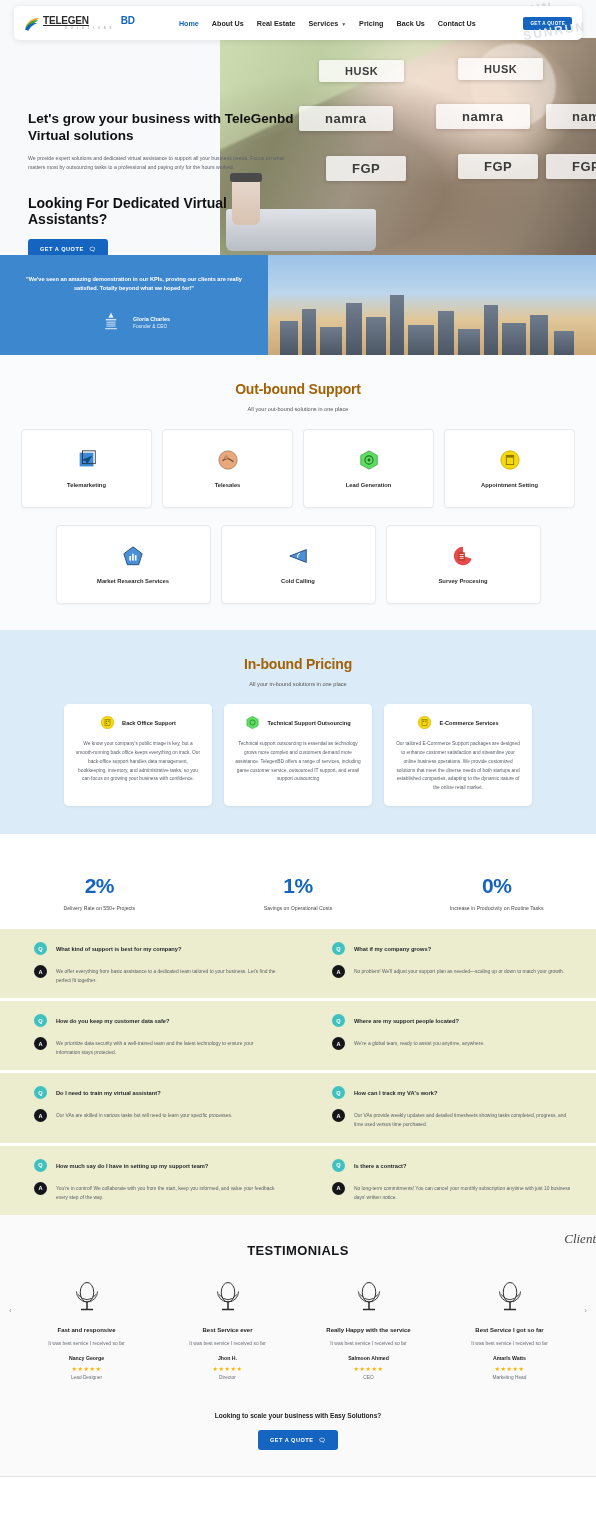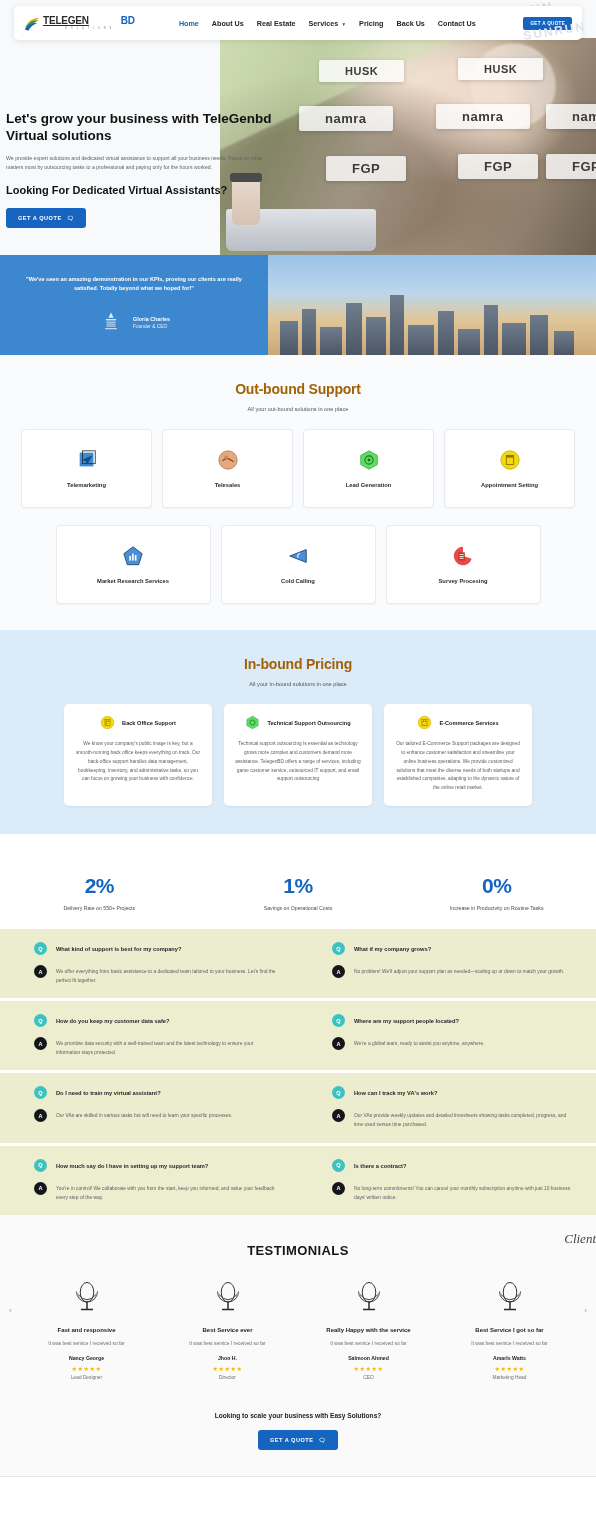--- a/index.html
+++ b/index.html
@@ -58,24 +58,24 @@
   .caret { display:inline-block; margin-left:3px; font-size:5px; vertical-align:middle; color:#555; }
   .quote-btn-sm {
     margin-left:auto; background:#1565c0; color:#fff; font-size:4.6px; font-weight:700;
     letter-spacing:.3px; padding:4px 7px; border-radius:2px; border:none; cursor:pointer; white-space:nowrap;
   }
   .sunrun { position:absolute; right:42px; top:4px; font-size:13px; font-weight:700; color:#d9dde1;
             letter-spacing:2px; transform:rotate(-9deg); z-index:1; }
   .sunrun2 { position:absolute; right:10px; top:24px; font-size:12px; font-weight:700; color:#dfe3e7;
             letter-spacing:2px; transform:rotate(-9deg); z-index:6; }
 
-  .hero-copy { position:absolute; left:6px; top:110px; width:268px; z-index:4; }
+  .hero-copy { position:absolute; left:28px; top:110px; width:268px; z-index:4; }
   .hero-h1 { font-size:13.5px; font-weight:800; line-height:1.28; color:#111; }
   .hero-p { font-size:5.2px; line-height:1.85; color:#5f6368; margin-top:9px; }
-  .hero-h2 { font-size:11px; font-weight:800; color:#111; margin-top:11px; }
+  .hero-h2 { font-size:14px; font-weight:800; color:#111; margin-top:22px; }
   .quote-btn {
     margin-top:12px; display:inline-flex; align-items:center; gap:5px;
     background:#1565c0; color:#fff; font-size:5.6px; font-weight:700; letter-spacing:.5px;
     padding:7px 12px; border:none; border-radius:3px; cursor:pointer;
   }
 
   
   .banner { display:flex; width:596px; height:100px; }
   .banner-left { width:268px; background:#3d87cf; color:#fff; display:flex; flex-direction:column;
                  align-items:center; justify-content:center; padding:10px 16px; }

